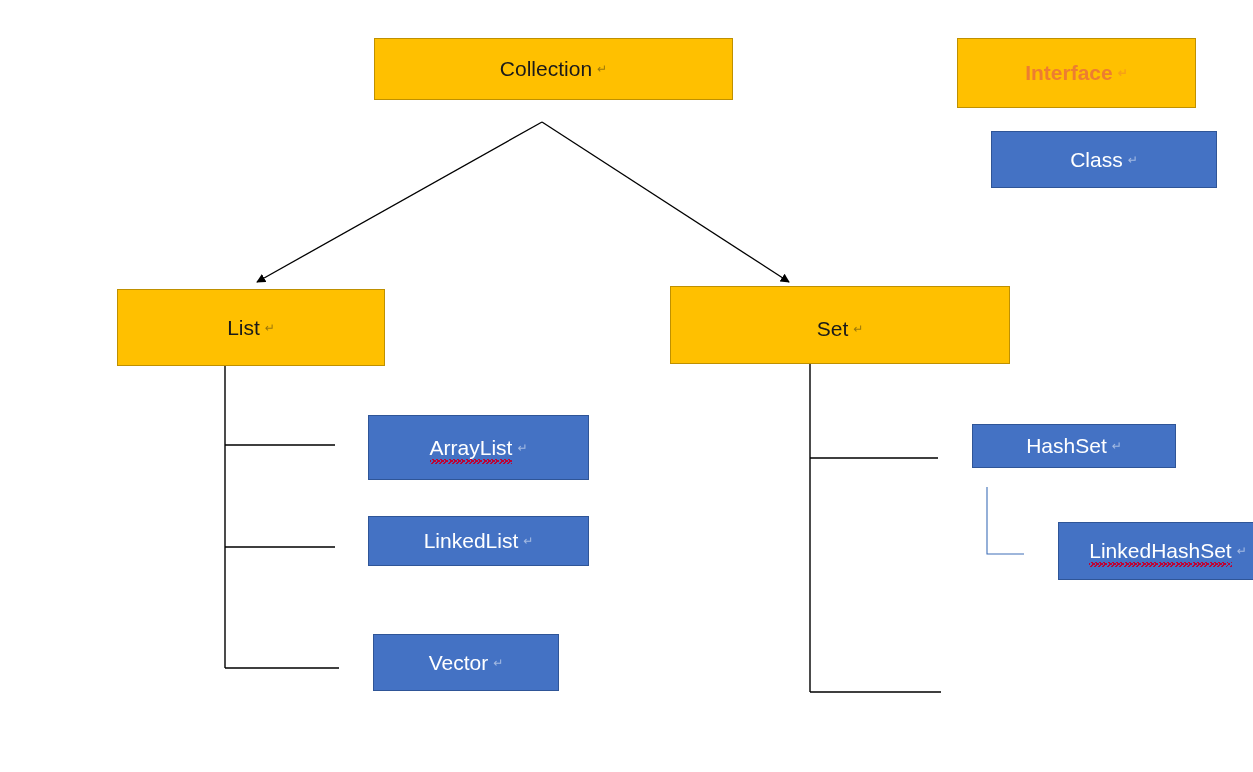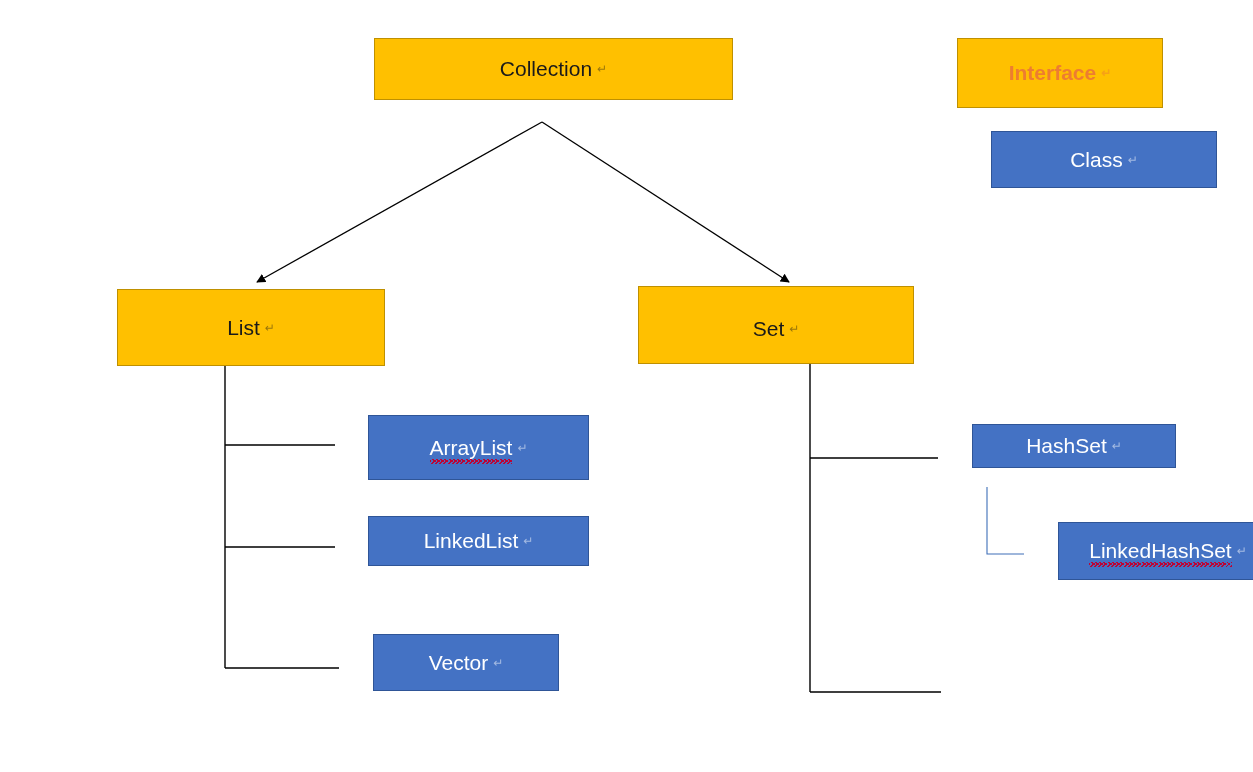--- a/index.html
+++ b/index.html
@@ -111,37 +111,37 @@
 
     <line x1="542" y1="122" x2="789" y2="282" stroke="#000000" stroke-width="1.3" marker-end="url(#tri)"></line>
 
     <path d="M 225 362 L 225 668 M 225 445 L 335 445 M 225 547 L 335 547 M 225 668 L 339 668" stroke="#000000" stroke-width="1.4" fill="none"></path>
 
     <path d="M 810 364 L 810 692 M 810 458 L 938 458 M 810 692 L 941 692" stroke="#000000" stroke-width="1.4" fill="none"></path>
 
     <path d="M 987 487 L 987 554 L 1024 554" stroke="#3e6fb8" stroke-width="1.1" fill="none"></path>
   </svg>
 
-  <div class="node node-interface legend-interface" style="left:957px; top:38px; width:206px; height:70px;">
+  <div class="node node-interface legend-interface" style="left:957px; top:38px; width:239px; height:70px;">
     <span class="label"><span>Interface</span><span class="pilcrow">↵</span></span>
   </div>
 
   <div class="node node-class" style="left:957px; top:131px; width:226px; height:57px;">
     <span class="label"><span>Class</span><span class="pilcrow">↵</span></span>
   </div>
 
   <div class="node node-interface" style="left:374px; top:38px; width:359px; height:62px;">
     <span class="label"><span>Collection</span><span class="pilcrow">↵</span></span>
   </div>
 
   <div class="node node-interface" style="left:117px; top:289px; width:268px; height:77px;">
     <span class="label"><span>List</span><span class="pilcrow">↵</span></span>
   </div>
 
-  <div class="node node-interface" style="left:638px; top:286px; width:276px; height:78px; align-items:flex-start; padding-top:30px;">
+  <div class="node node-interface" style="left:670px; top:286px; width:340px; height:78px; align-items:flex-start; padding-top:30px;">
     <span class="label"><span>Set</span><span class="pilcrow">↵</span></span>
   </div>
 
   <div class="node node-class" style="left:334px; top:415px; width:221px; height:65px;text-align:center;">
     <span class="label misspelled"><span class="word">ArrayList</span><span class="pilcrow">↵</span></span>
   </div>
 
   <div class="node node-class" style="left:334px; top:516px; width:221px; height:50px;">
     <span class="label"><span>LinkedList</span><span class="pilcrow">↵</span></span>
   </div>

